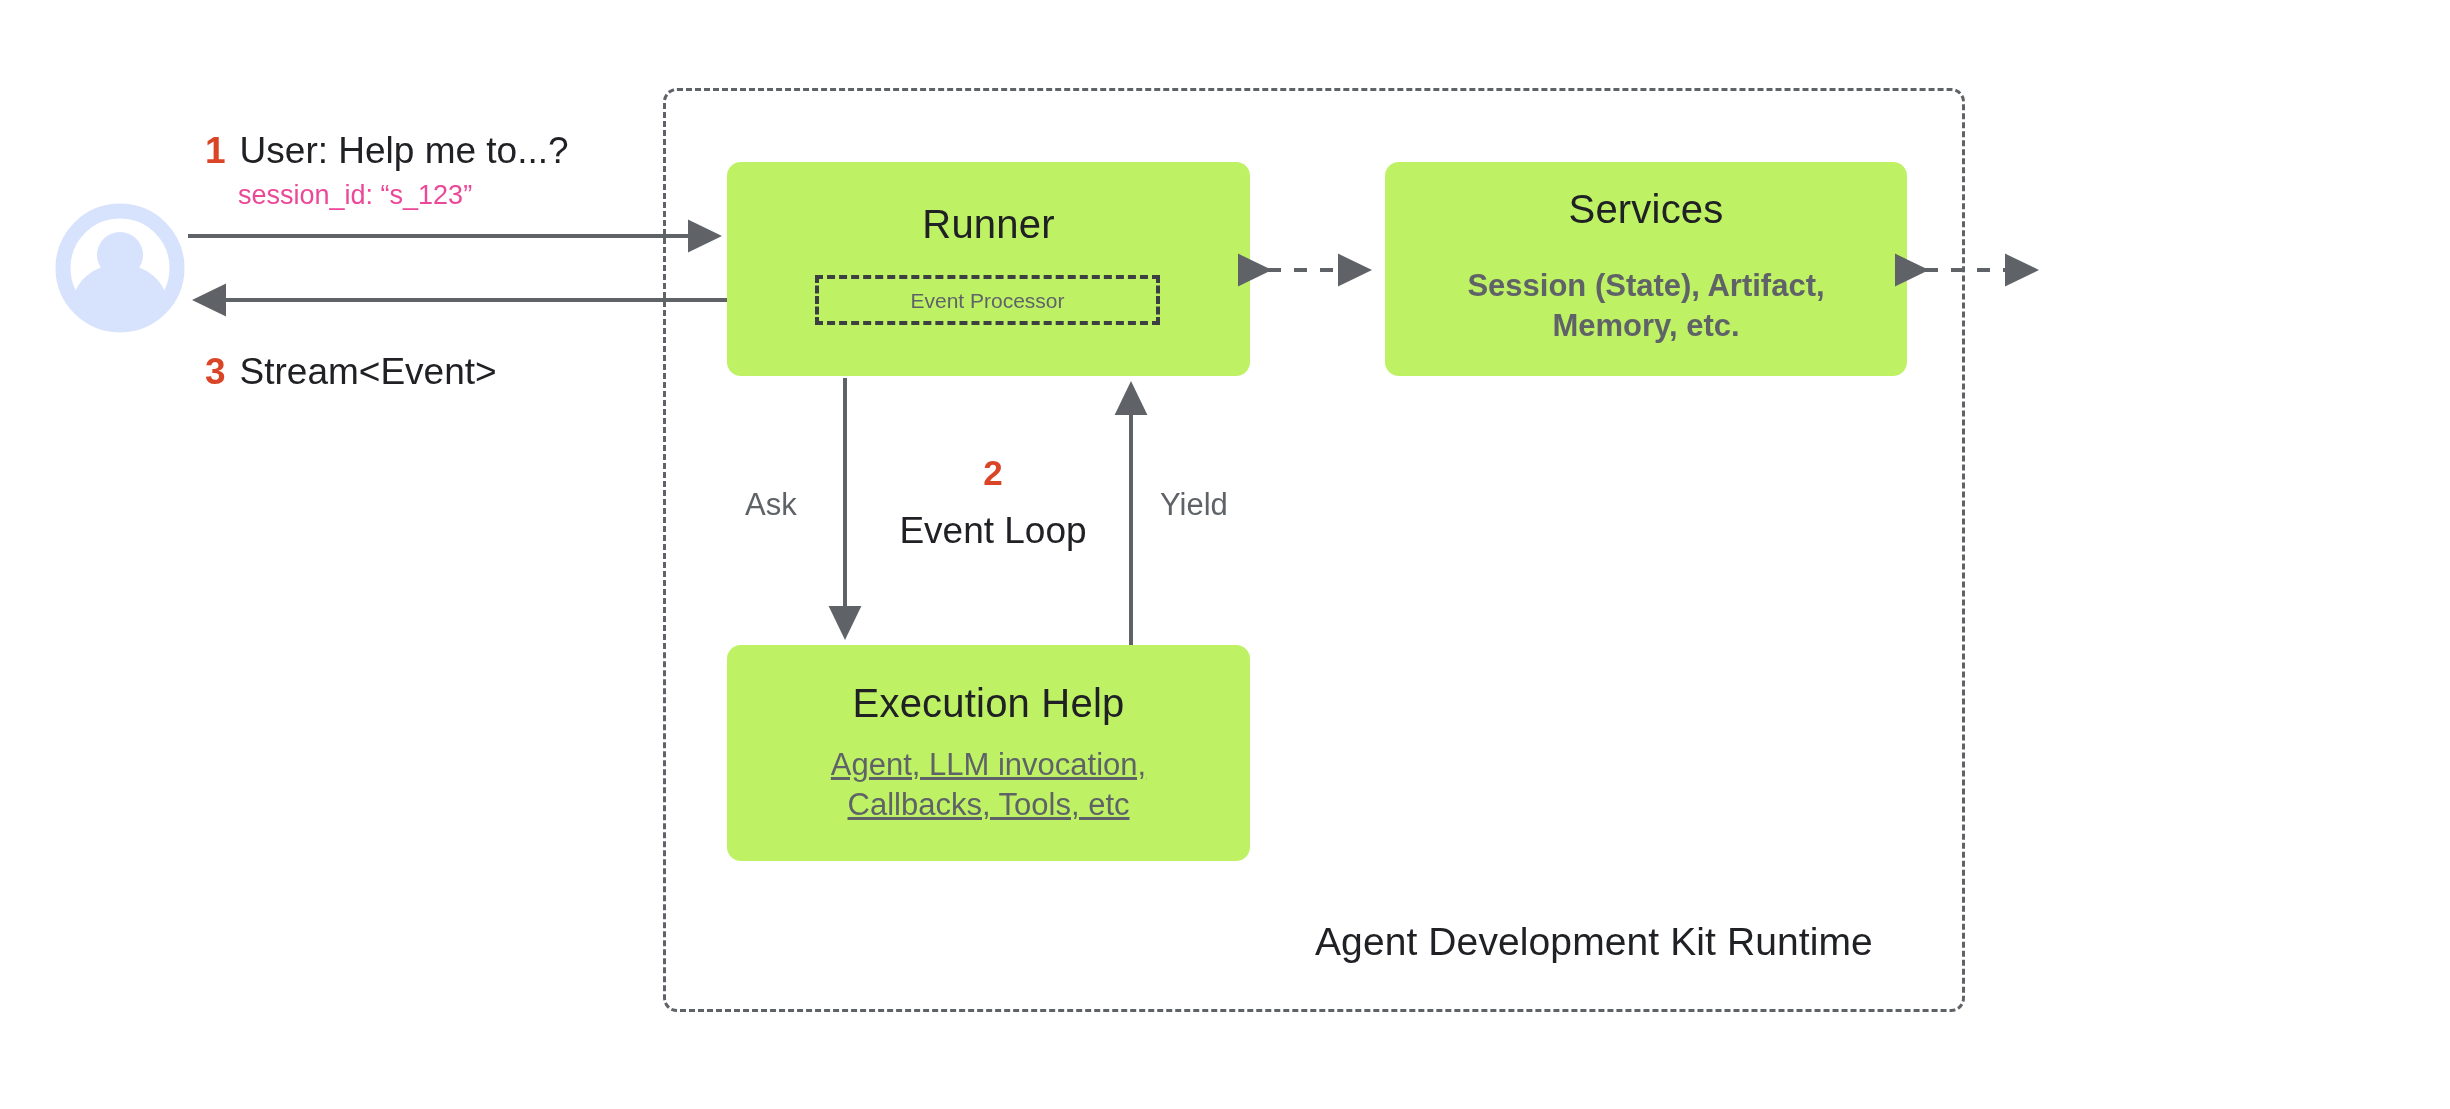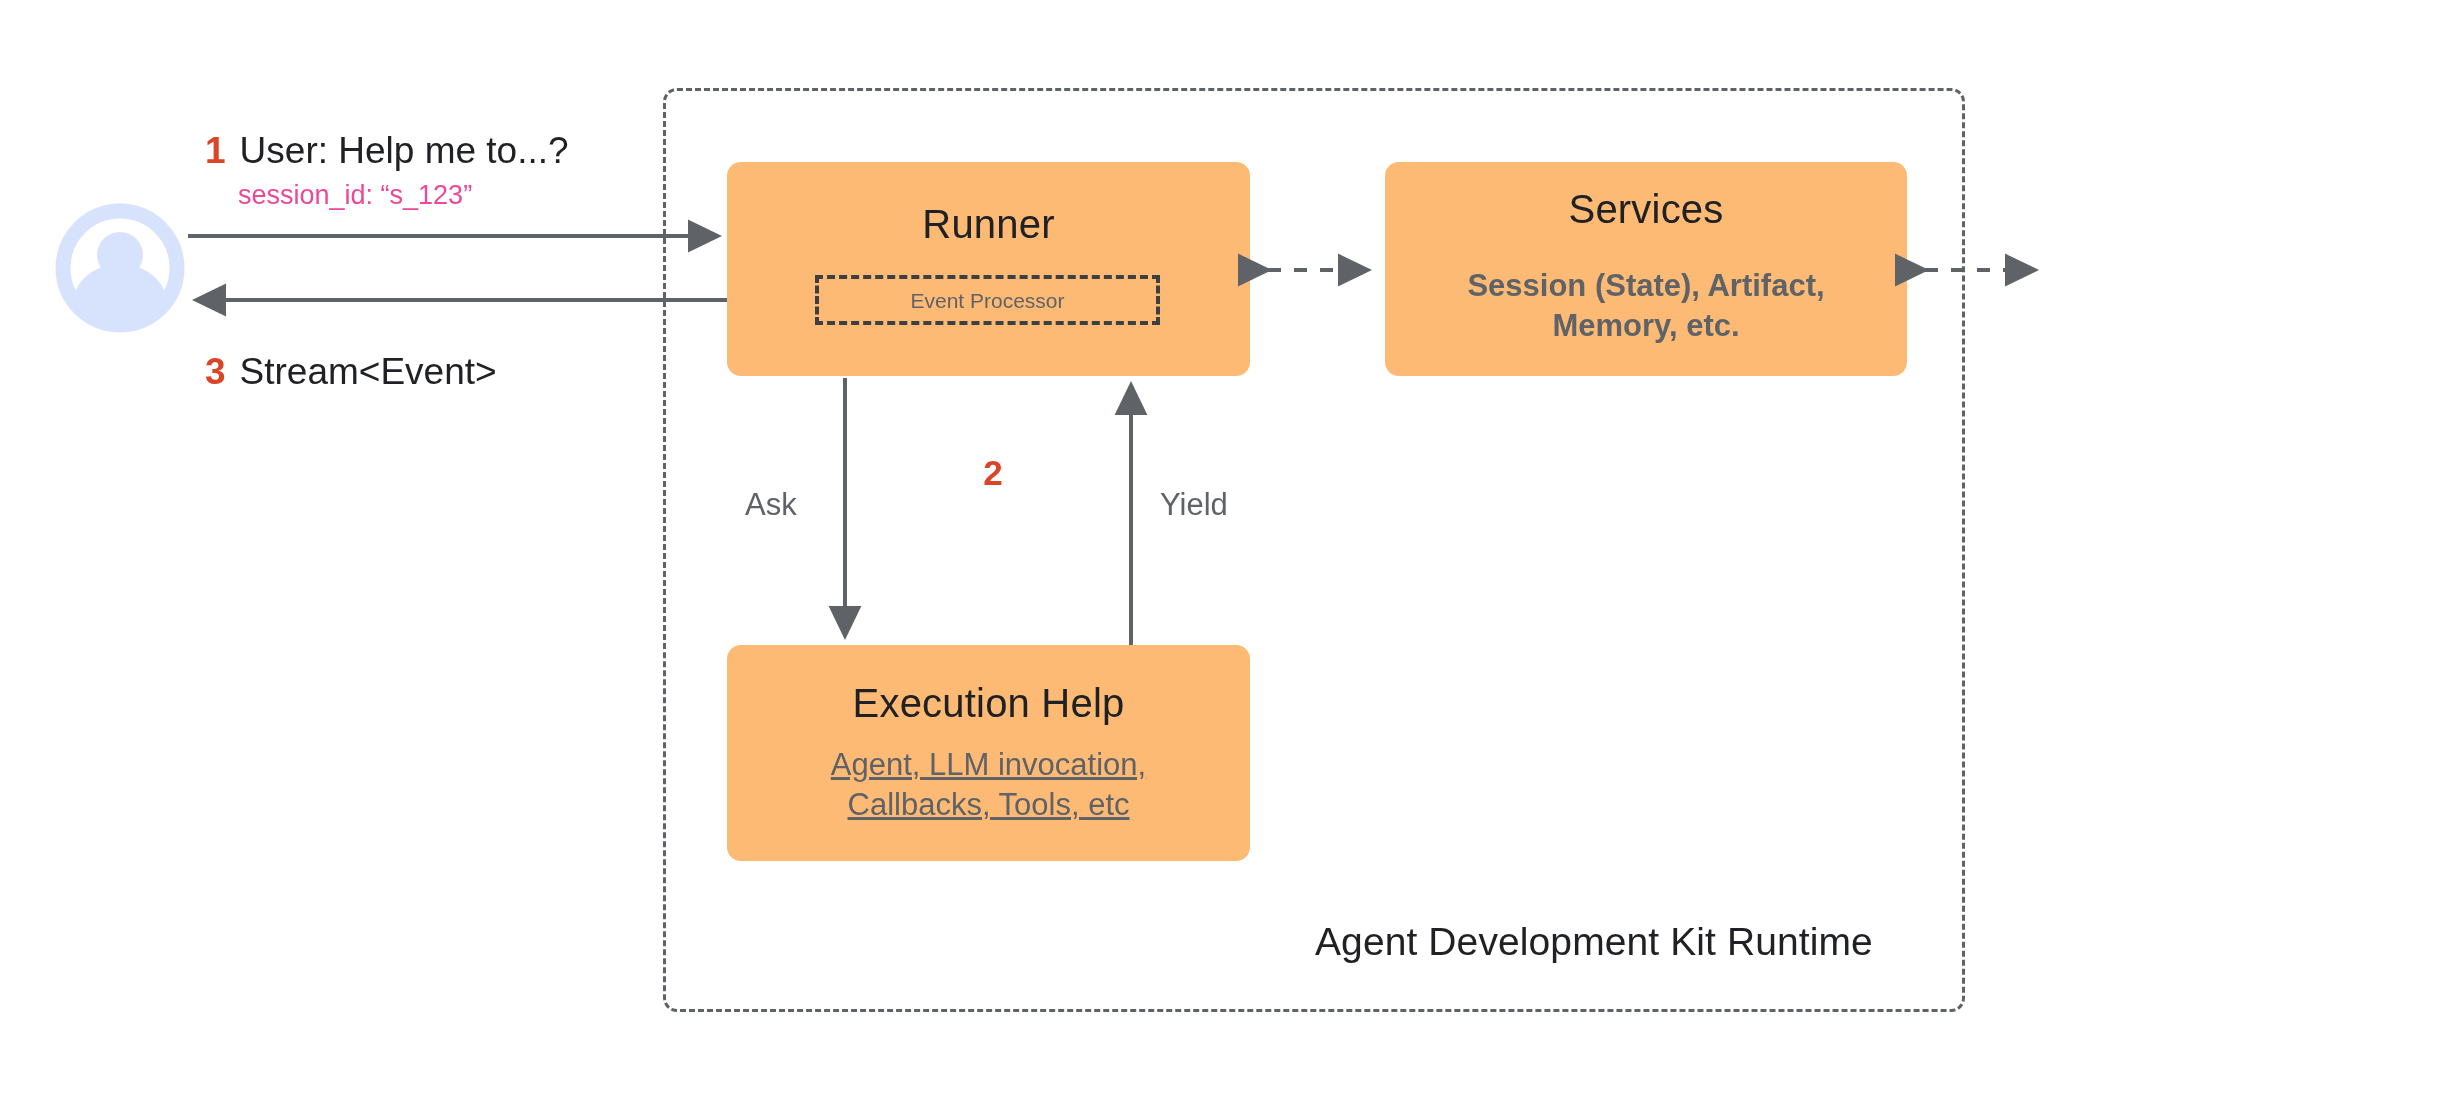--- a/index.html
+++ b/index.html
@@ -36,21 +36,21 @@
     top: 920px;
     font-size: 39px;
     color: #202124;
     letter-spacing: 0.1px;
     white-space: nowrap;
   }
 
   
   .blue-box {
     position: absolute;
-    background: #fdba74;
+    background: #bef264;
     border-radius: 14px;
     box-sizing: border-box;
     text-align: center;
   }
   .box-title {
     font-size: 40px;
     color: #202124;
     letter-spacing: 0.2px;
     line-height: 1.1;
   }
@@ -239,20 +239,21 @@
     <div id="execution-title" class="box-title">Execution Help</div>
     <div id="execution-sub" class="box-sub">
       <div>Agent, LLM invocation,</div>
       <div>Callbacks, Tools, etc</div>
     </div>
   </div>
 
   <div id="ask-label">Ask</div>
   <div id="yield-label">Yield</div>
   <div id="loop-num">2</div>
+  <div id="loop-label">Event Loop</div>
 
 
   <svg id="arrows" aria-hidden="true">
     <defs>
       <marker id="arrow-r" markerWidth="9" markerHeight="9" refX="7.5" refY="4.5" orient="auto" markerUnits="strokeWidth">
         <path d="M0,0.4 L8.5,4.5 L0,8.6 z" fill="#5f6368"></path>
       </marker>
       <marker id="arrow-l" markerWidth="9" markerHeight="9" refX="7.5" refY="4.5" orient="auto" markerUnits="strokeWidth">
         <path d="M0,0.4 L8.5,4.5 L0,8.6 z" fill="#5f6368"></path>
       </marker>

